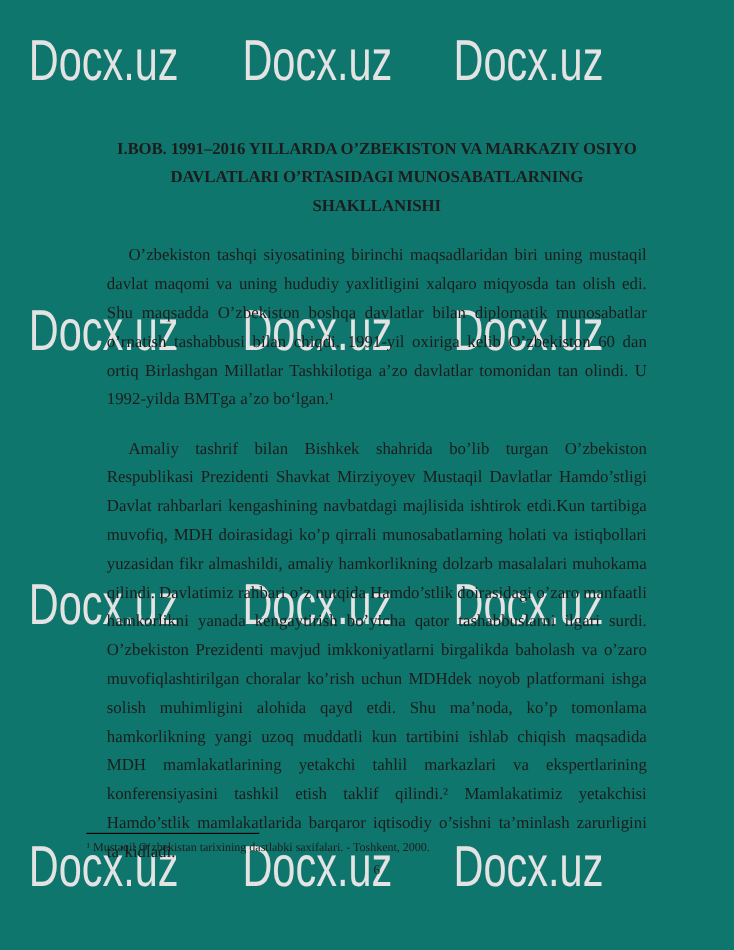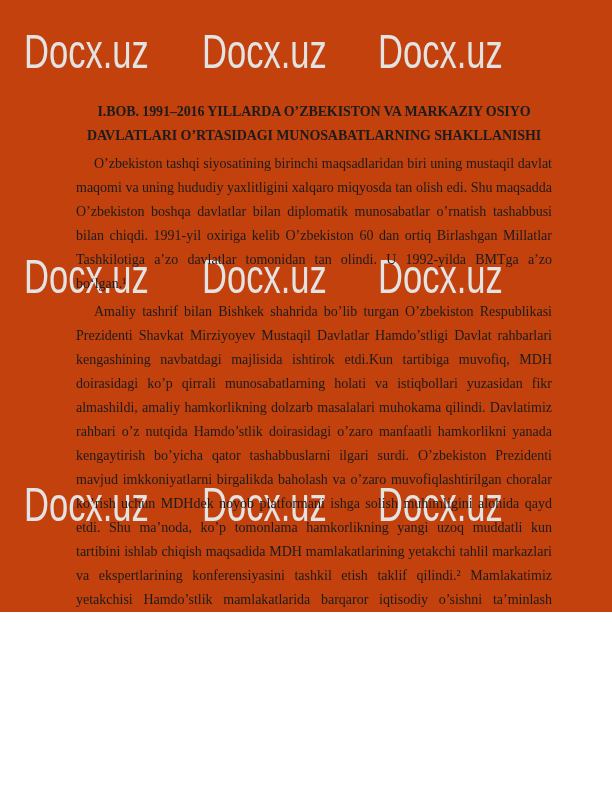--- a/index.html
+++ b/index.html
@@ -3,22 +3,22 @@
 <meta charset="utf-8">
 <style>
   html, body {
     margin: 0;
     padding: 0;
     background: #ffffff;
   }
   .page {
     position: relative;
     width: 612px;
-    height: 612px;
-    background: #c2410c;
+    height: 792px;
+    background: #0f766e;
     overflow: hidden;
     font-family: "Liberation Serif", serif;
     color: #1c1c1c;
   }
   
   .watermark-layer {
     position: absolute;
     inset: 0;
     z-index: 0;
   }
@@ -45,21 +45,21 @@
   .wm.c3 { left: 378px; }
 
   
   .content {
     position: relative;
     z-index: 1;
     padding: 96px 56px 0 72px;
     font-size: 14px;
     line-height: 24px;
   }
-  .content p { margin: 4px; }
+  .content p { margin: 17px; }
   .chapter {
     font-weight: bold;
     text-align: center;
     letter-spacing: -0.1px;
   }
   .section {
     font-weight: bold;
     text-align: center;
   }
   .para {

